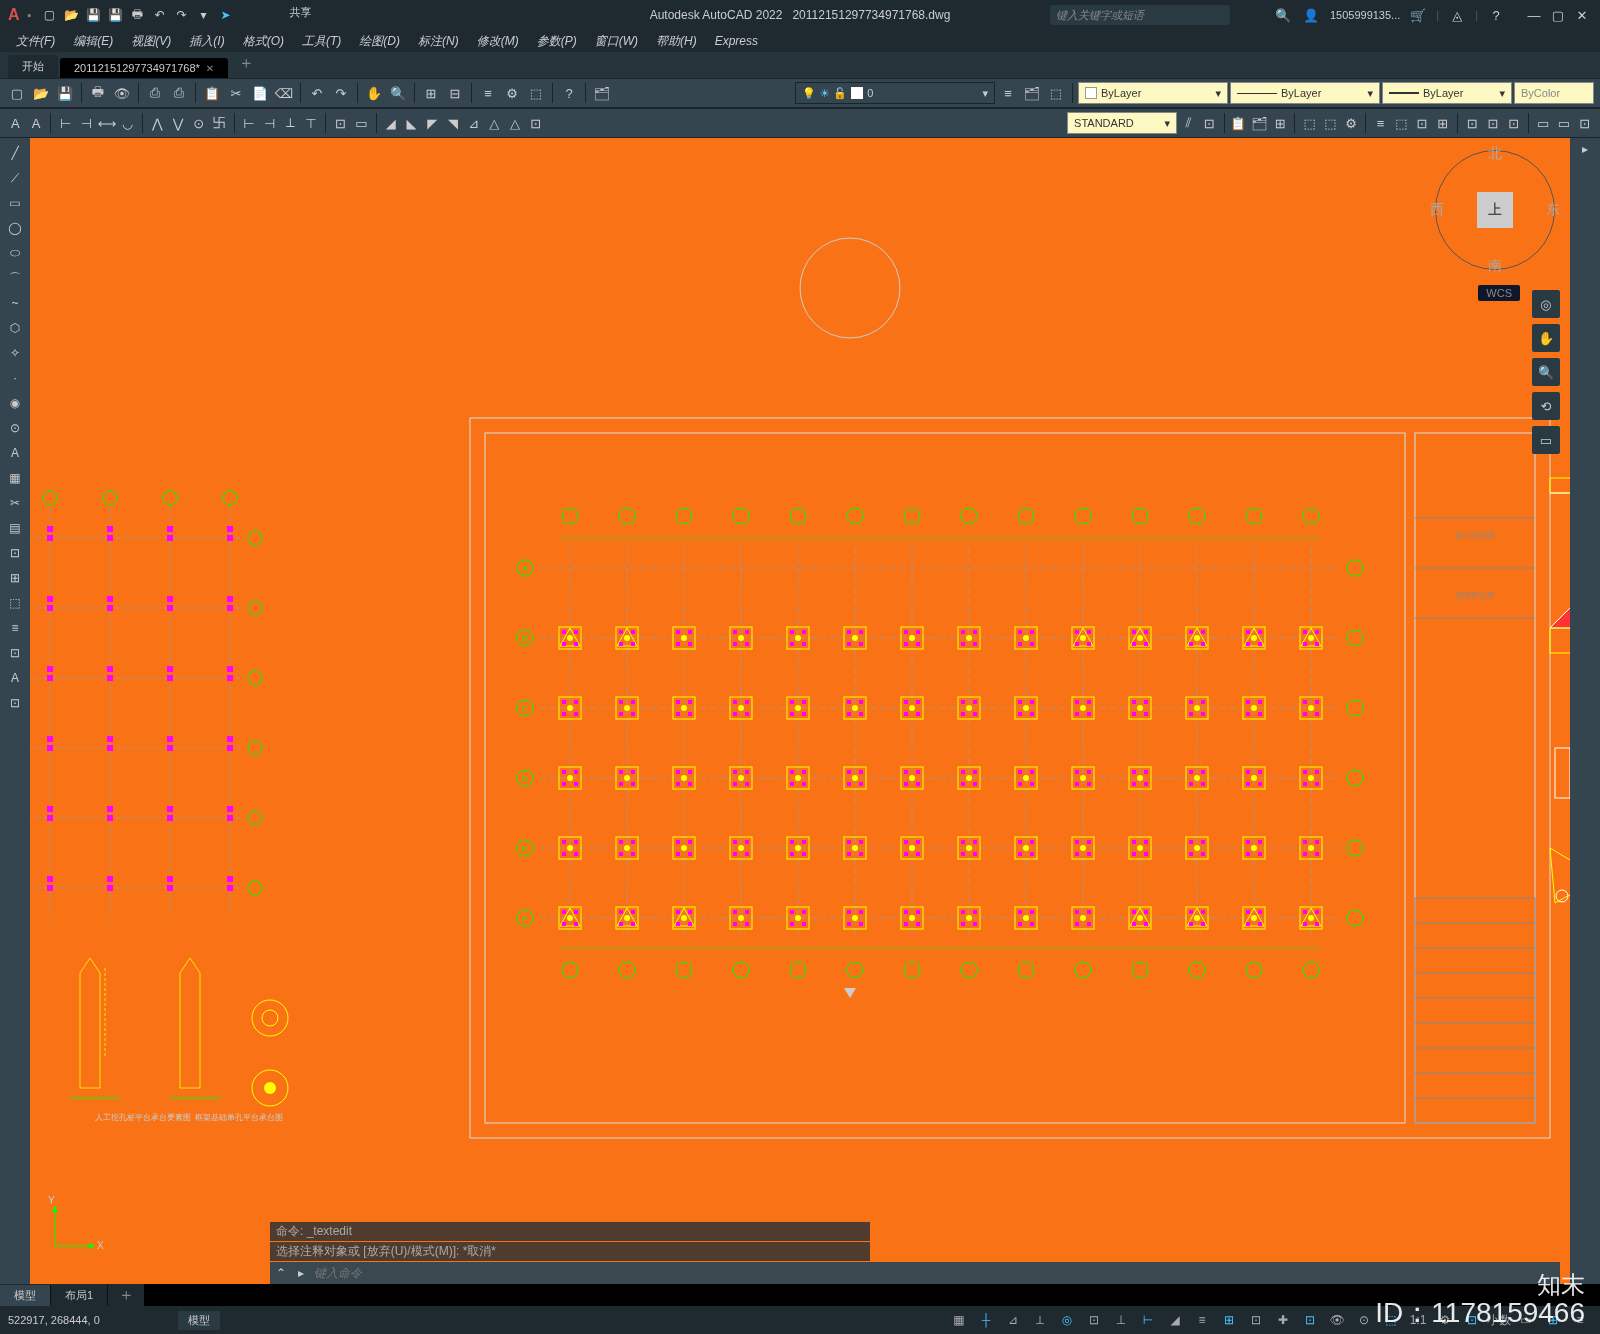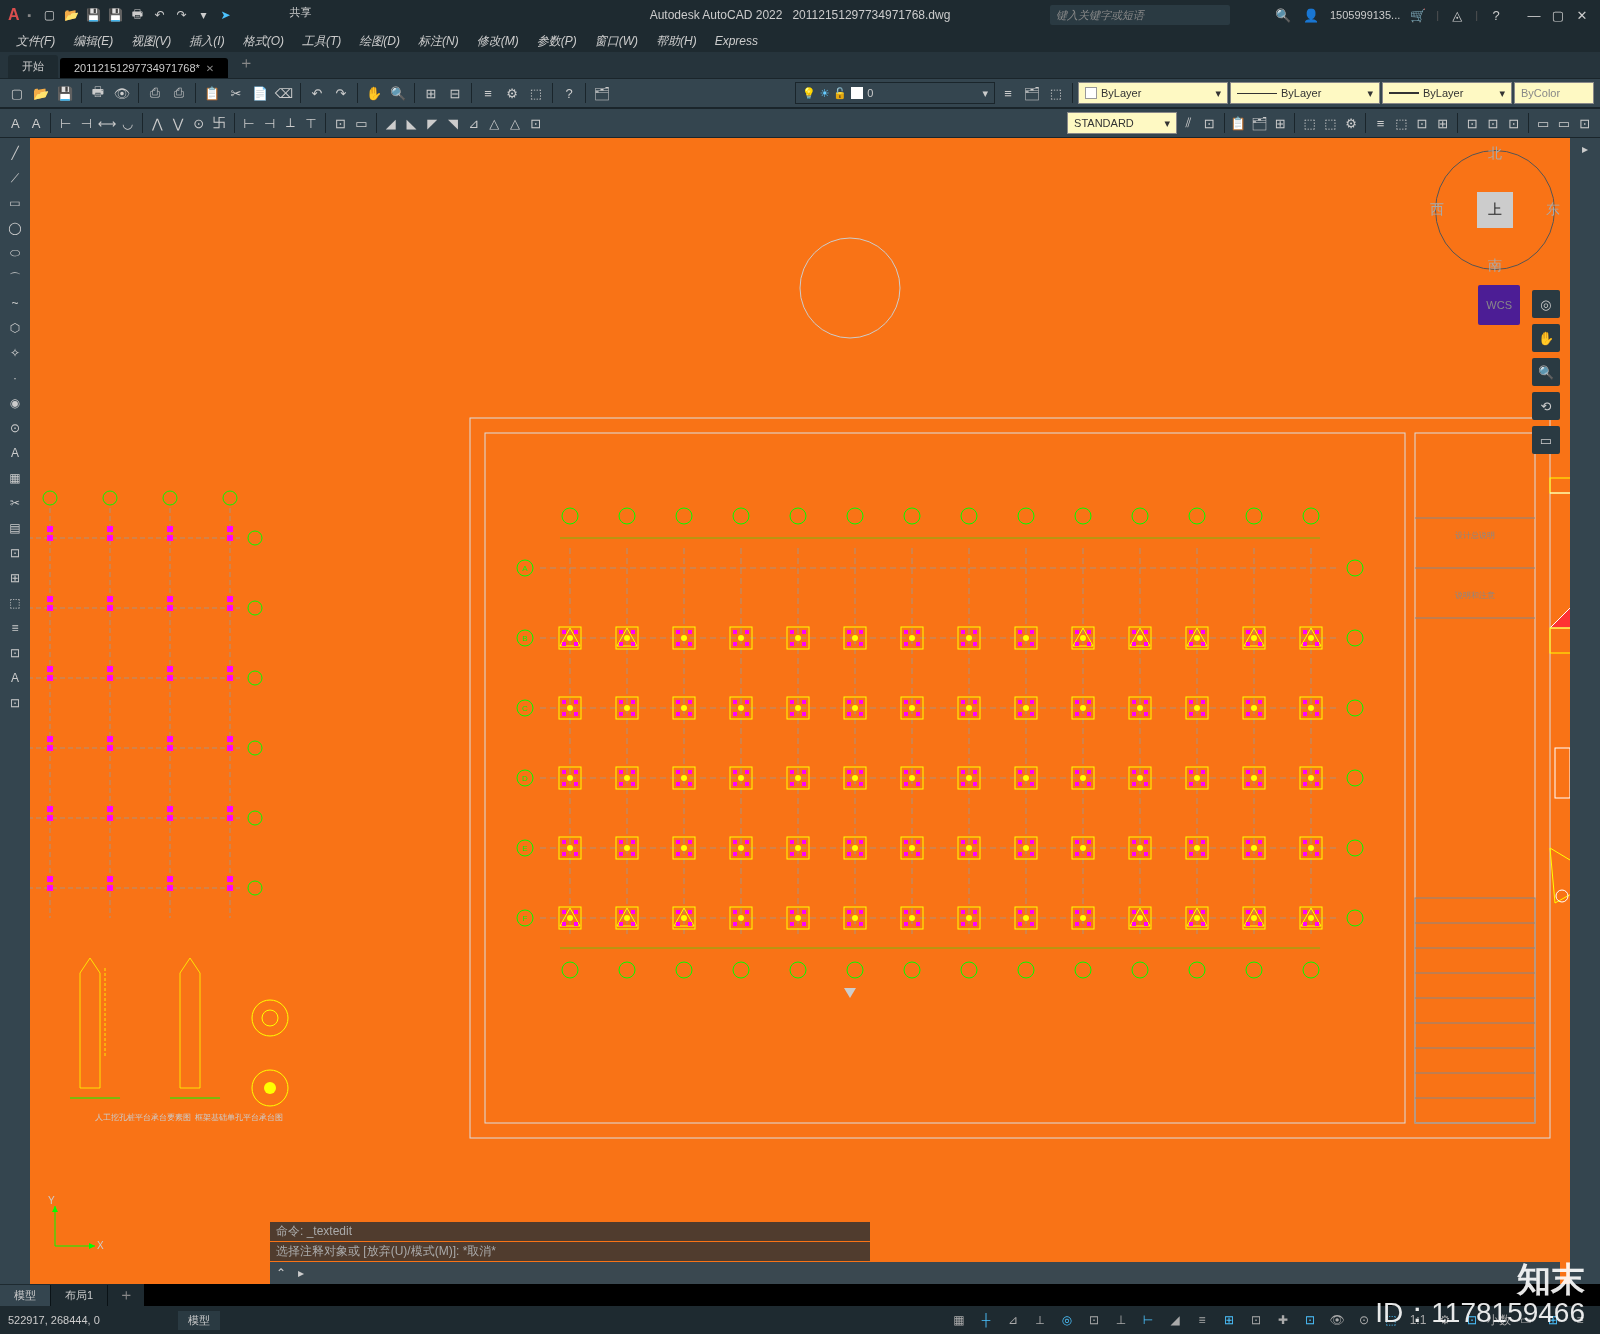--- a/index.html
+++ b/index.html
@@ -46,21 +46,21 @@
 
 
 .viewcube { position:absolute; top:145px; right:40px; width:130px; height:130px; display:flex; align-items:center; justify-content:center; }
 .viewcube .ring { width:120px; height:120px; border:1px solid #555; border-radius:50%; position:absolute; }
 .viewcube .cube { width:36px; height:36px; background:#ccc; color:#222; font-size:14px; display:flex; align-items:center; justify-content:center; cursor:pointer; }
 .viewcube .dir { position:absolute; color:#aaa; font-size:14px; }
 .viewcube .n { top:0; left:50%; transform:translateX(-50%); }
 .viewcube .s { bottom:0; left:50%; transform:translateX(-50%); }
 .viewcube .e { right:0; top:50%; transform:translateY(-50%); }
 .viewcube .w { left:0; top:50%; transform:translateY(-50%); }
-.wcs { position:absolute; top:285px; right:80px; color:#888; font-size:11px; background:#4c1d95; padding:14px 8px; border-radius:2px; }
+.wcs { position:absolute; top:285px; right:80px; color:#888; font-size:11px; background:#0f172a; padding:2px 8px; border-radius:2px; }
 
 
 .navbar { position:absolute; top:290px; right:40px; width:28px; display:flex; flex-direction:column; gap:6px; }
 .navbar .btn { width:28px; height:28px; background:#2a3a42; color:#ccc; display:flex; align-items:center; justify-content:center; cursor:pointer; font-size:13px; border-radius:2px; }
 
 
 .cmdhist { position:absolute; bottom:72px; left:270px; width:600px; font-size:12px; color:#aaa; }
 .cmdhist .line { background:rgba(50,50,50,.85); padding:1px 6px; margin-bottom:1px; }
 .cmdline { position:absolute; bottom:50px; left:270px; right:40px; height:22px; background:#3a4850; display:flex; align-items:center; font-size:12px; }
 .cmdline .chev { color:#ccc; padding:0 6px; cursor:pointer; }
@@ -81,21 +81,21 @@
 
 
 .canvas { position:absolute; inset:0; }
 .canvas svg { width:100%; height:100%; }
 
 
 .ucs { position:absolute; bottom:78px; left:45px; width:60px; height:60px; }
 
 
 .watermark { position:absolute; bottom:5px; right:15px; color:rgba(255,255,255,.9); font-size:28px; text-align:right; line-height:1.1; pointer-events:none; }
-.watermark .brand { font-size:34px; font-weight:700; }
+.watermark .brand { font-size:24px; font-weight:400; }
 </style>
 </head>
 <body>
 
 <div class="titlebar">
   <span class="logo">A</span>
   <span style="color:#888;margin-right:4px;">▪</span>
   <div class="qat">
     <span class="ico">▢</span>
     <span class="ico">📂</span>
@@ -1144,20 +1144,21 @@
     </svg>
 </div>
 
 <div class="cmdhist">
   <div class="line">命令: _textedit</div>
   <div class="line">选择注释对象或 [放弃(U)/模式(M)]: *取消*</div>
 </div>
 <div class="cmdline">
   <span class="chev">⌃</span>
   <span class="chev">▸</span>
+  <input placeholder="键入命令" style="">
 </div>
 
 <div class="mtabs">
   <div class="tab active">模型</div>
   <div class="tab">布局1</div>
   <div class="plus">＋</div>
 </div>
 
 <div class="status">
   <span class="coords">522917, 268444, 0</span>

